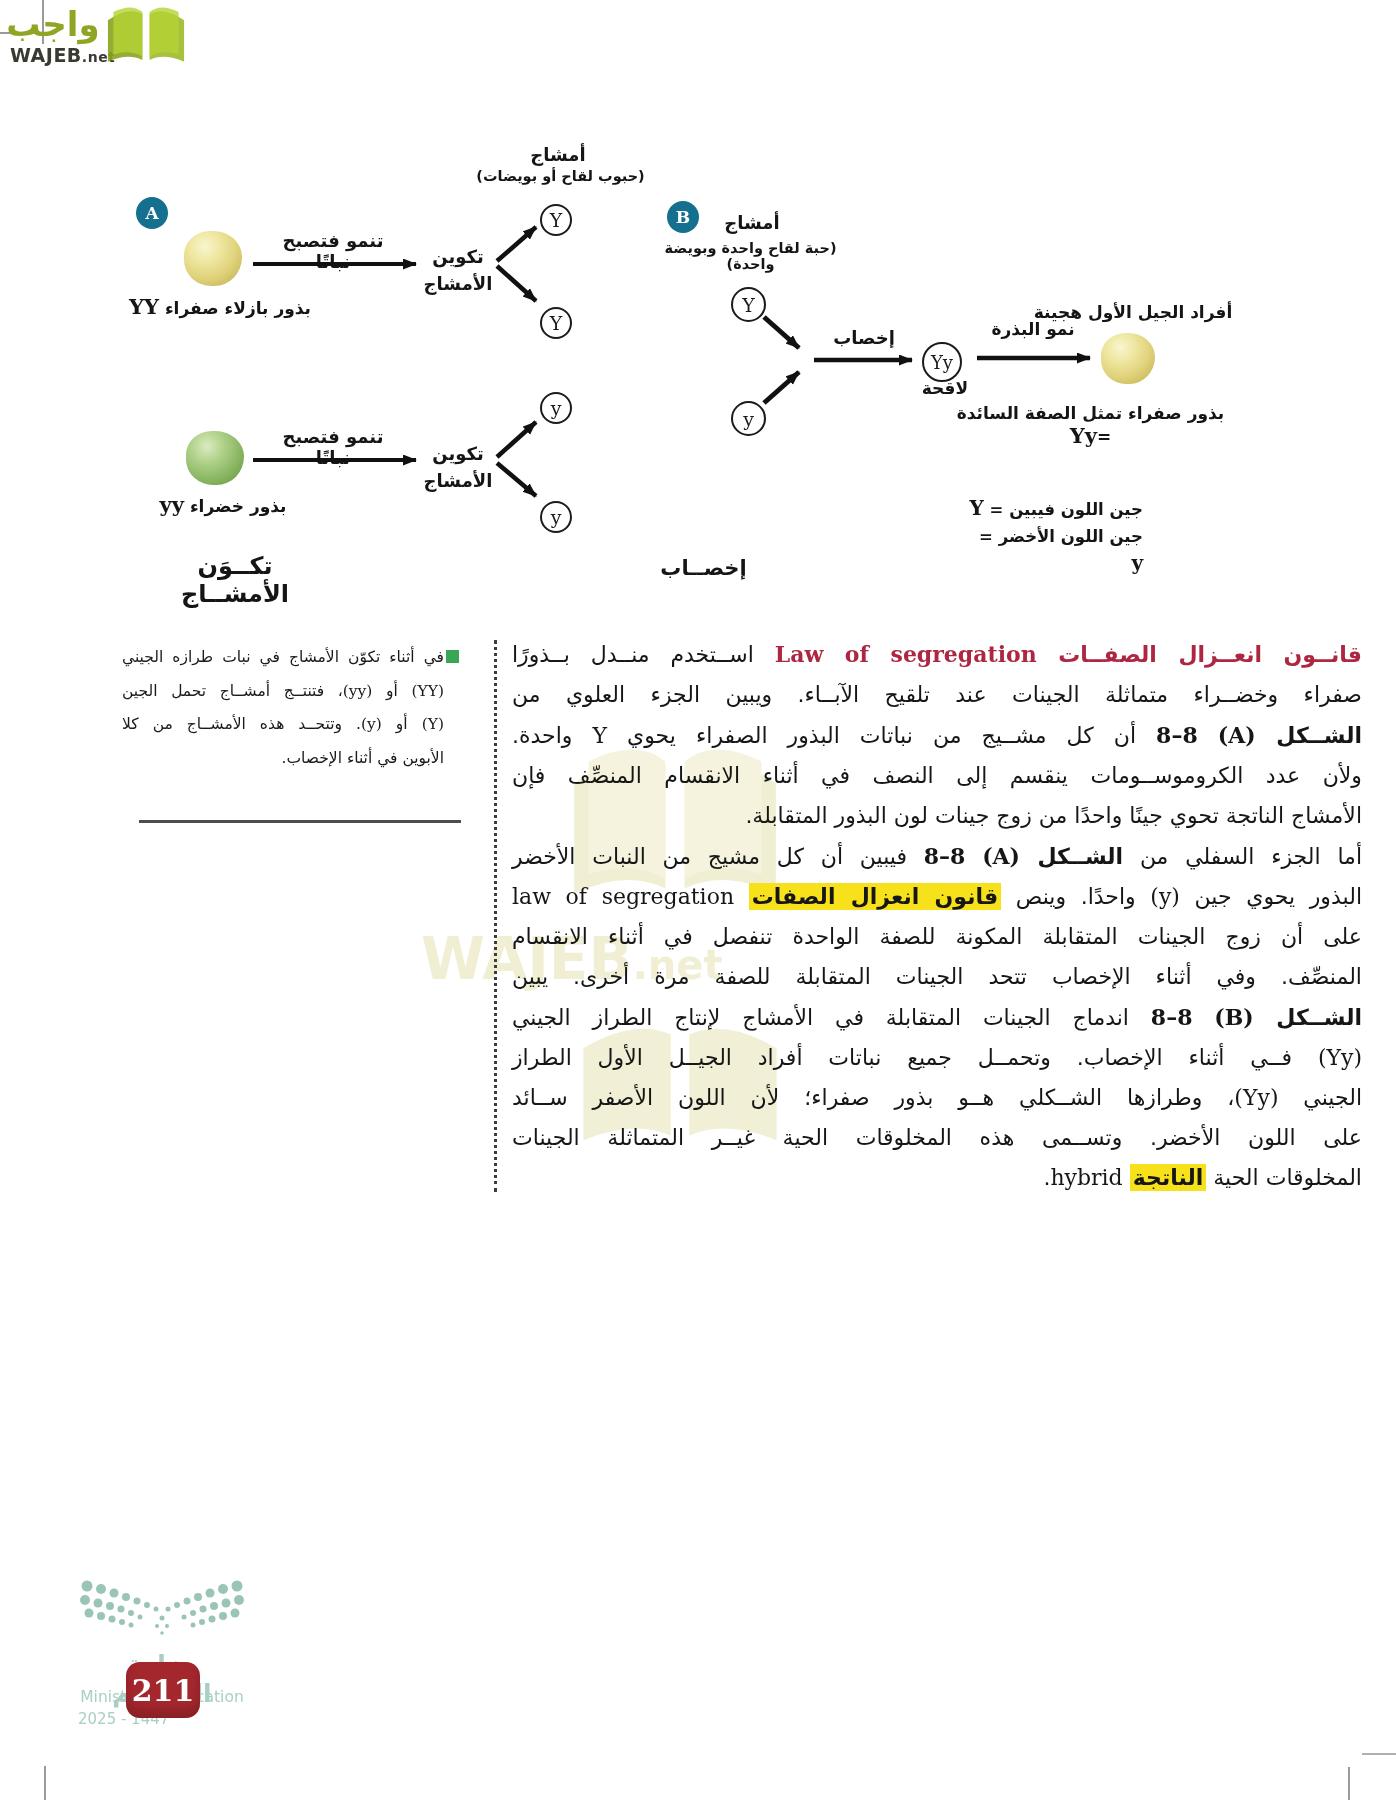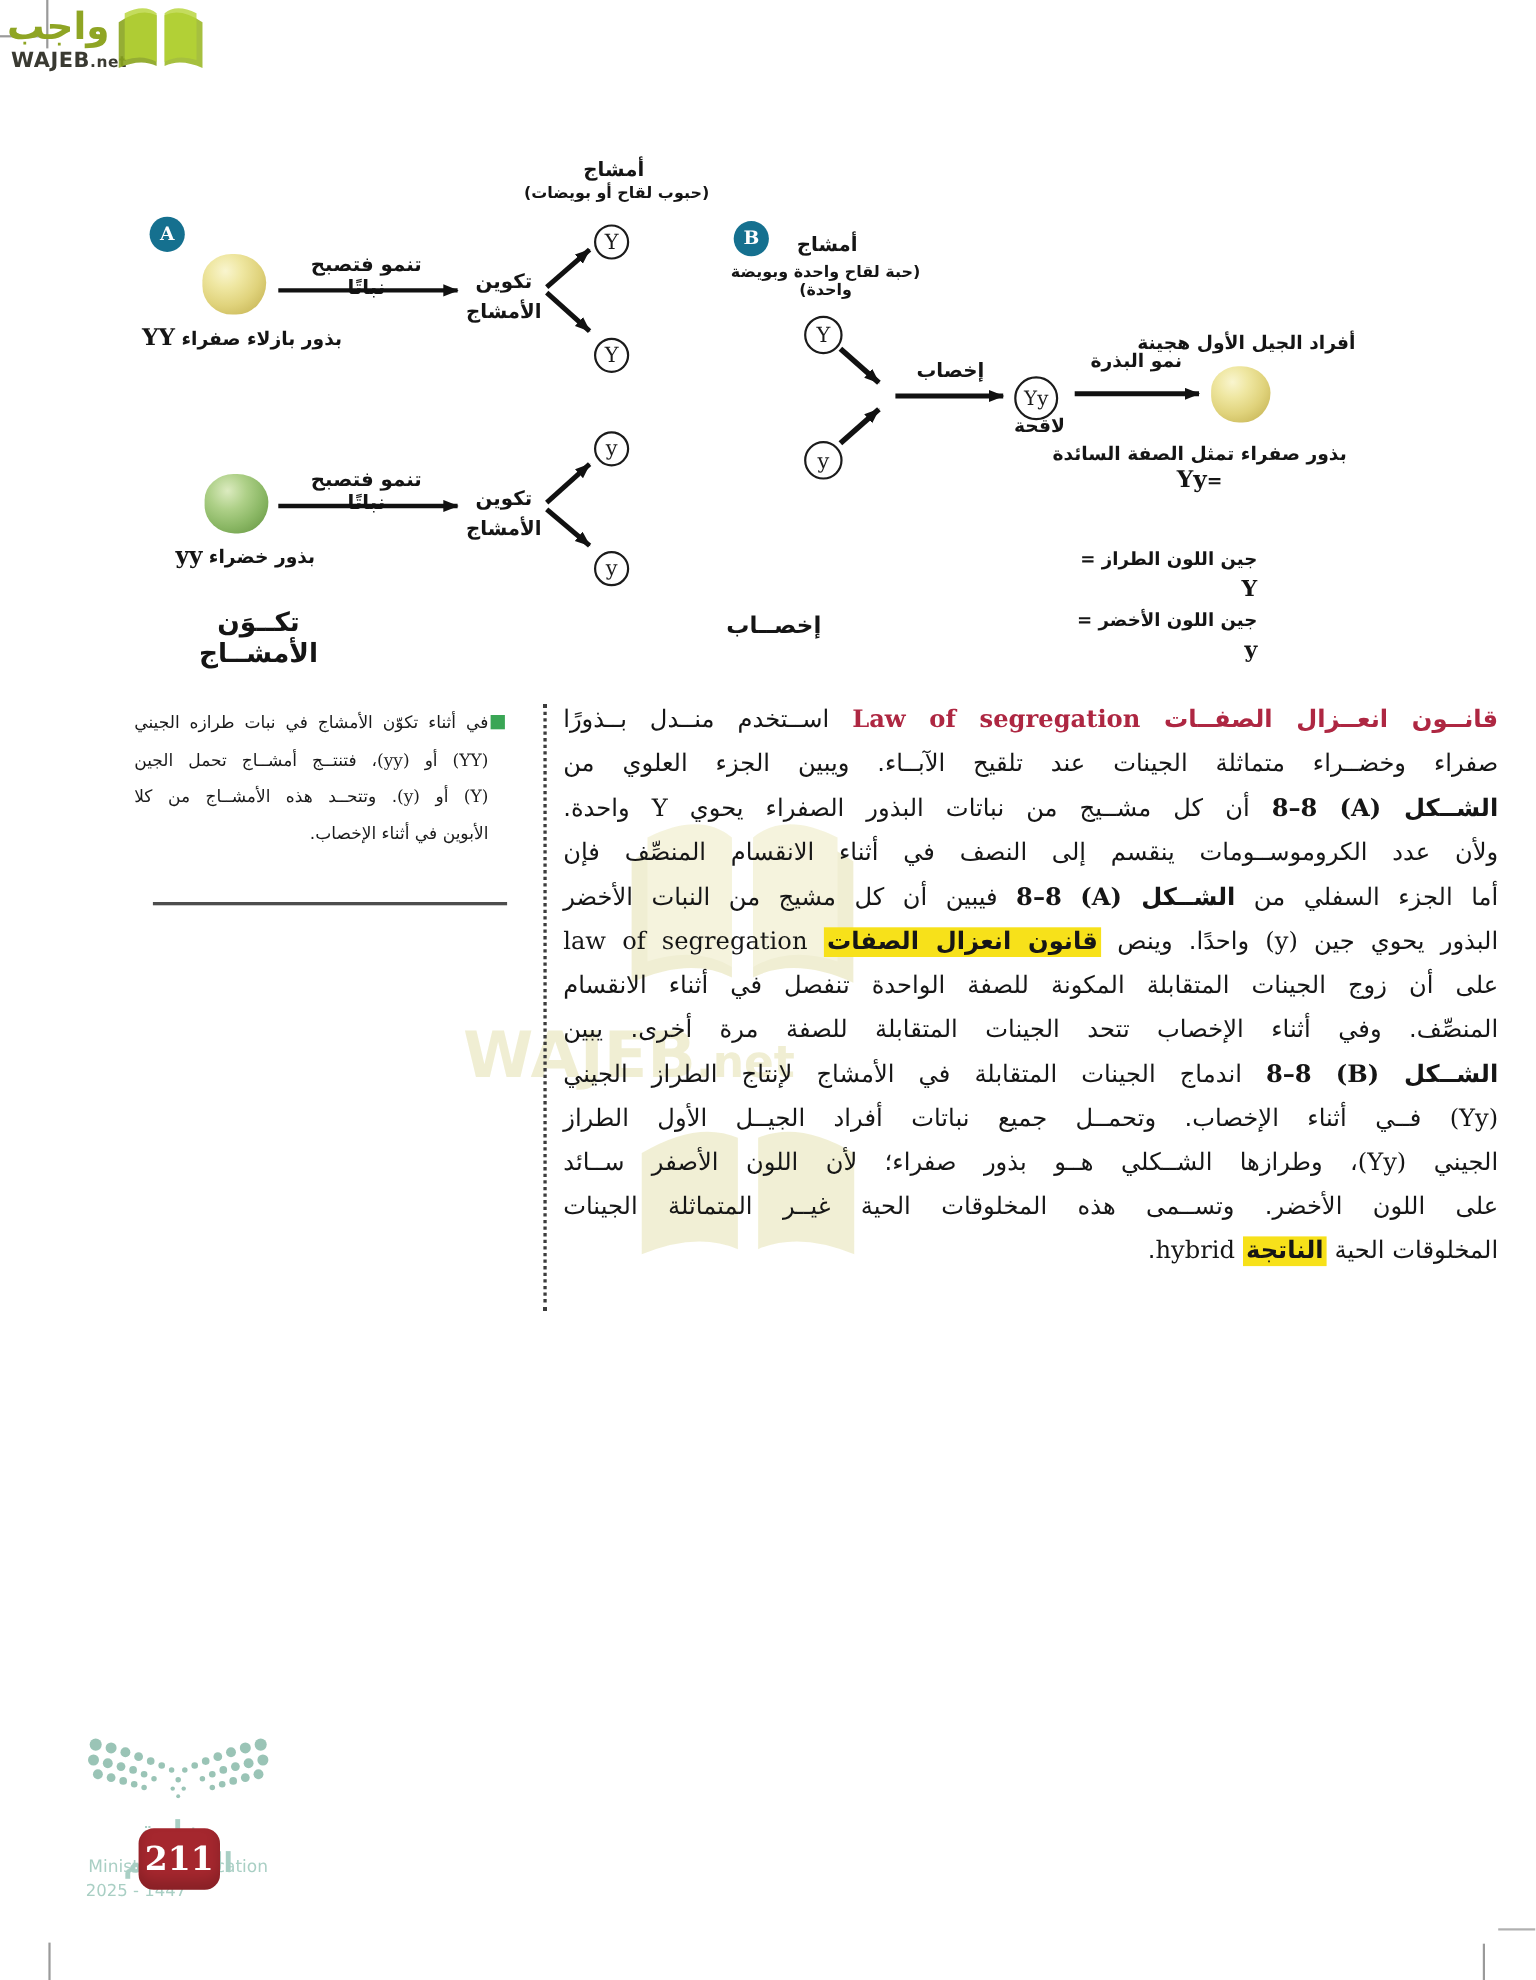--- a/index.html
+++ b/index.html
@@ -142,21 +142,21 @@
   <div class="dlabel" style="left:905px;top:378px;width:80px;font-size:17px;">لاقحة</div>
   <div class="dlabel" style="left:978px;top:319px;width:110px;font-size:17px;">نمو البذرة</div>
   <div class="dlabel" style="left:1028px;top:302px;width:210px;font-size:17px;">أفراد الجيل الأول هجينة</div>
   <div class="seed seed-yellow" style="left:1101px;top:333px;width:54px;height:51px;"></div>
   <div class="dlabel" style="left:948px;top:403px;width:285px;font-size:17px;">
     <span>بذور صفراء تمثل الصفة السائدة =</span><span class="lat" style="font-size:21px;" dir="ltr">Yy</span>
   </div>
   <div class="dlabel" style="left:641px;top:556px;width:125px;font-size:21px;">إخصــاب</div>
 
   <div class="dlabel" style="left:968px;top:495px;width:175px;font-size:16.5px;line-height:27px;text-align:right;">
-    <div><span>جين اللون الطراز = </span><span class="lat" style="font-size:20px;" dir="ltr">Y</span></div>
+    <div><span>جين اللون فيبين = </span><span class="lat" style="font-size:20px;" dir="ltr">Y</span></div>
     <div><span>جين اللون الأخضر = </span><span class="lat" style="font-size:20px;" dir="ltr">y</span></div>
   </div>
 
   <div class="wm">
     <svg class="abs" style="left:130px;top:0;" width="260" height="180" viewBox="0 0 100 75">
       <path d="M8,20 Q30,5 46,13 L46,64 Q30,56 8,66 Z" fill="#d6d083"></path>
       <path d="M14,11 Q34,1 46,11 L46,60 Q32,52 14,58 Z" fill="#e3dfa0"></path>
       <path d="M92,20 Q70,5 54,13 L54,64 Q70,56 92,66 Z" fill="#d6d083"></path>
       <path d="M86,11 Q66,1 54,11 L54,60 Q68,52 86,58 Z" fill="#e3dfa0"></path>
     </svg>
@@ -176,20 +176,21 @@
     </div>
   <div class="cap-rule"></div>
 
   <div class="dotline"></div>
 
   <div class="textcol">
       <div class="tline"><span class="s-red">قانــون انعــزال الصفــات </span><span class="s-red-en" dir="ltr">Law of segregation</span><span> اســتخدم منــدل بــذورًا</span></div>
       <div class="tline"><span>صفراء وخضــراء متماثلة الجينات عند تلقيح الآبــاء. ويبين الجزء العلوي من</span></div>
       <div class="tline"><span class="s-bold">الشــكل </span><span class="s-bold-en" dir="ltr">(A)</span><span> </span><span class="s-bold-en" dir="ltr">8–8</span><span> أن كل مشــيج من نباتات البذور الصفراء يحوي </span><span class="s-en" dir="ltr">Y</span><span> واحدة.</span></div>
       <div class="tline"><span>ولأن عدد الكروموســومات ينقسم إلى النصف في أثناء الانقسام المنصِّف فإن</span></div>
+      <div class="tline noj"><span>الأمشاج الناتجة تحوي جينًا واحدًا من زوج جينات لون البذور المتقابلة.</span></div>
       <div class="tline"><span>أما الجزء السفلي من </span><span class="s-bold">الشــكل </span><span class="s-bold-en" dir="ltr">(A)</span><span> </span><span class="s-bold-en" dir="ltr">8–8</span><span> فيبين أن كل مشيج من النبات الأخضر</span></div>
       <div class="tline"><span>البذور يحوي جين </span><span class="s-en" dir="ltr">(y)</span><span> واحدًا. وينص </span><span class="s-hl-bold">قانون انعزال الصفات</span><span> </span><span class="s-en" dir="ltr">law of segregation</span></div>
       <div class="tline"><span>على أن زوج الجينات المتقابلة المكونة للصفة الواحدة تنفصل في أثناء الانقسام</span></div>
       <div class="tline"><span>المنصِّف. وفي أثناء الإخصاب تتحد الجينات المتقابلة للصفة مرة أخرى. يبين</span></div>
       <div class="tline"><span class="s-bold">الشــكل </span><span class="s-bold-en" dir="ltr">(B)</span><span> </span><span class="s-bold-en" dir="ltr">8–8</span><span> اندماج الجينات المتقابلة في الأمشاج لإنتاج الطراز الجيني</span></div>
       <div class="tline"><span class="s-en" dir="ltr">(Yy)</span><span> فــي أثناء الإخصاب. وتحمــل جميع نباتات أفراد الجيــل الأول الطراز</span></div>
       <div class="tline"><span>الجيني </span><span class="s-en" dir="ltr">(Yy)</span><span>، وطرازها الشــكلي هــو بذور صفراء؛ لأن اللون الأصفر ســائد</span></div>
       <div class="tline"><span>على اللون الأخضر. وتســمى هذه المخلوقات الحية غيــر المتماثلة الجينات</span></div>
       <div class="tline noj"><span>المخلوقات الحية </span><span class="s-hl-bold">الناتجة</span><span> </span><span class="s-en" dir="ltr">hybrid</span><span>.</span></div>
     </div>

